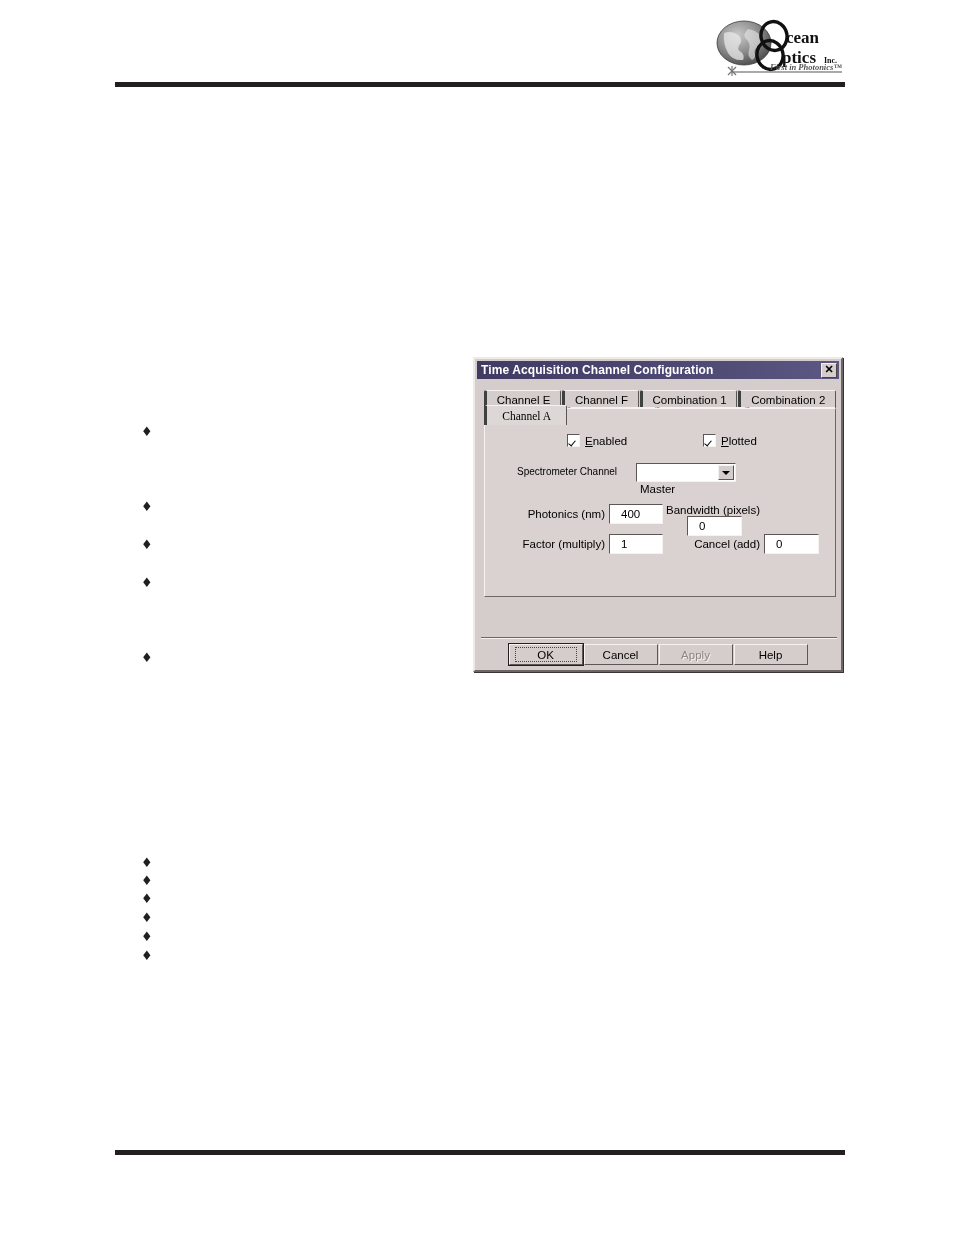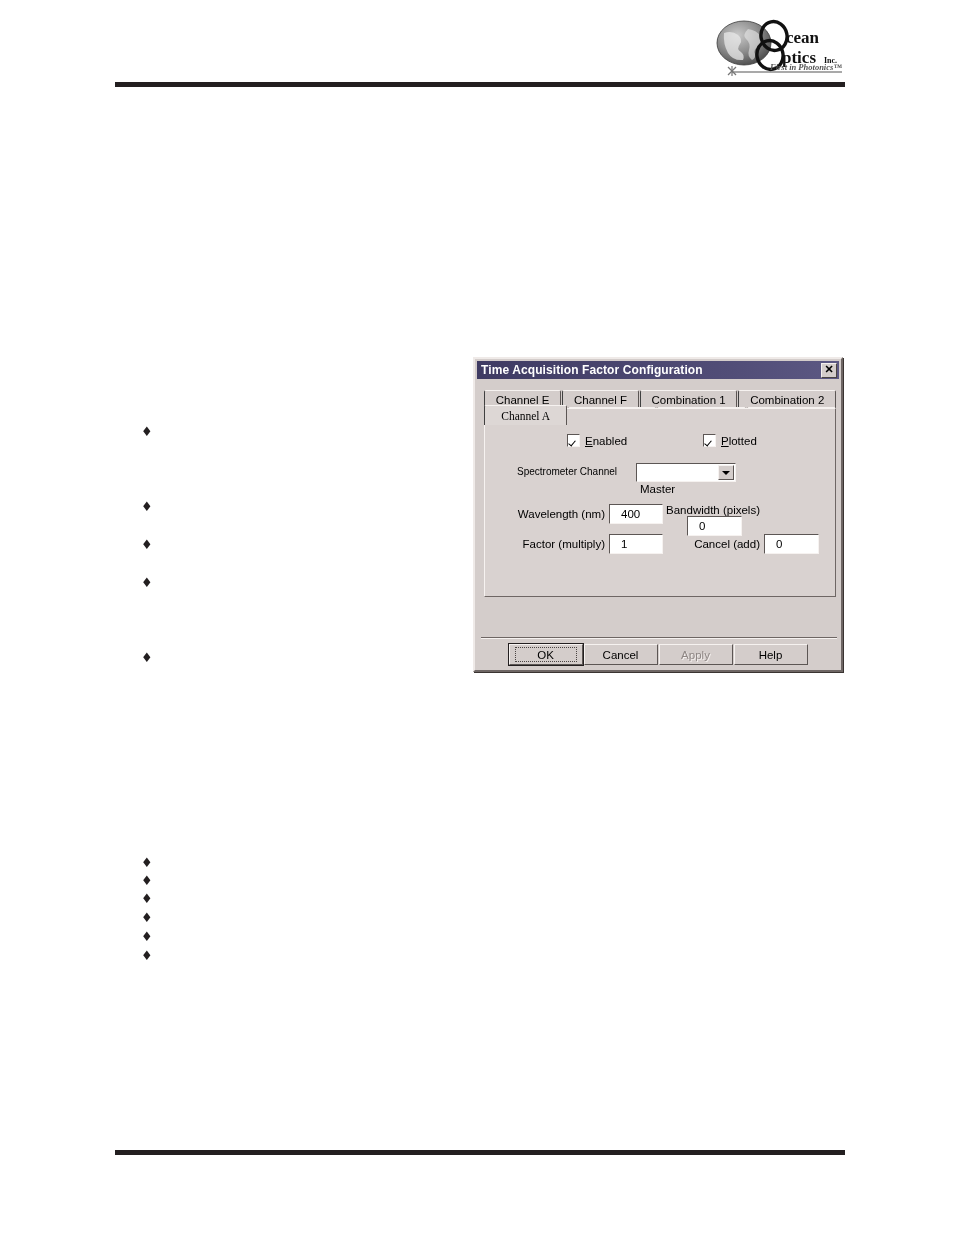--- a/index.html
+++ b/index.html
@@ -133,21 +133,21 @@
     display: flex;
   }
   .tabrow.row-top { top: 0px; }
   .tabrow.row-bottom { top: 17px; }
 
   .tab {
     flex: 1 1 auto;
     height: 18px;
     background: #d4cdcb;
     border-top: 1px solid #f6f2f0;
-    border-left: 1px solid #404040;
+    border-left: 3px solid #404040;
     border-right: 1px solid #5c5654;
     box-sizing: border-box;
     display: flex;
     align-items: center;
     justify-content: center;
     font-size: 11.5px;
     color: #000;
     white-space: nowrap;
     margin-right: 1px;
     border-radius: 2px 2px 0 0;
@@ -441,21 +441,21 @@
   <div class="bullet" style="left:141px; top:892px;">♦</div>
   <div class="bullet" style="left:141px; top:911px;">♦</div>
   <div class="bullet" style="left:141px; top:930px;">♦</div>
   <div class="bullet" style="left:141px; top:949px;">♦</div>
 
   <div class="footer-rule"></div>
 
   <div class="dialog">
 
     <div class="titlebar">
-      <span class="title-text">Time Acquisition Factor Configuration</span>
+      <span class="title-text">Time Acquisition Channel Configuration</span>
       <div class="close-btn">✕</div>
     </div>
 
     <div class="tabstrip">
       <div class="tabrow row-top">
         <div class="tab">Channel E</div>
         <div class="tab">Channel F</div>
         <div class="tab">Combination 1</div>
         <div class="tab">Combination 2</div>
       </div>
@@ -485,21 +485,21 @@
         <div class="combo">
           <span class="combo-text">Master</span>
           <span class="combo-arrow">
               <span class="arrow-glyph"></span>
             </span>
         </div>
       </div>
 
       <div class="fields">
         <div class="field f-wl">
-          <span class="field-label">Wavelength (nm)</span>
+          <span class="field-label">Photonics (nm)</span>
           <span class="textbox">400</span>
         </div>
         <div class="field f-bw">
           <span class="field-label">Bandwidth (pixels)</span>
           <span class="textbox">0</span>
         </div>
         <div class="field f-fac">
           <span class="field-label">Factor (multiply)</span>
           <span class="textbox">1</span>
         </div>

